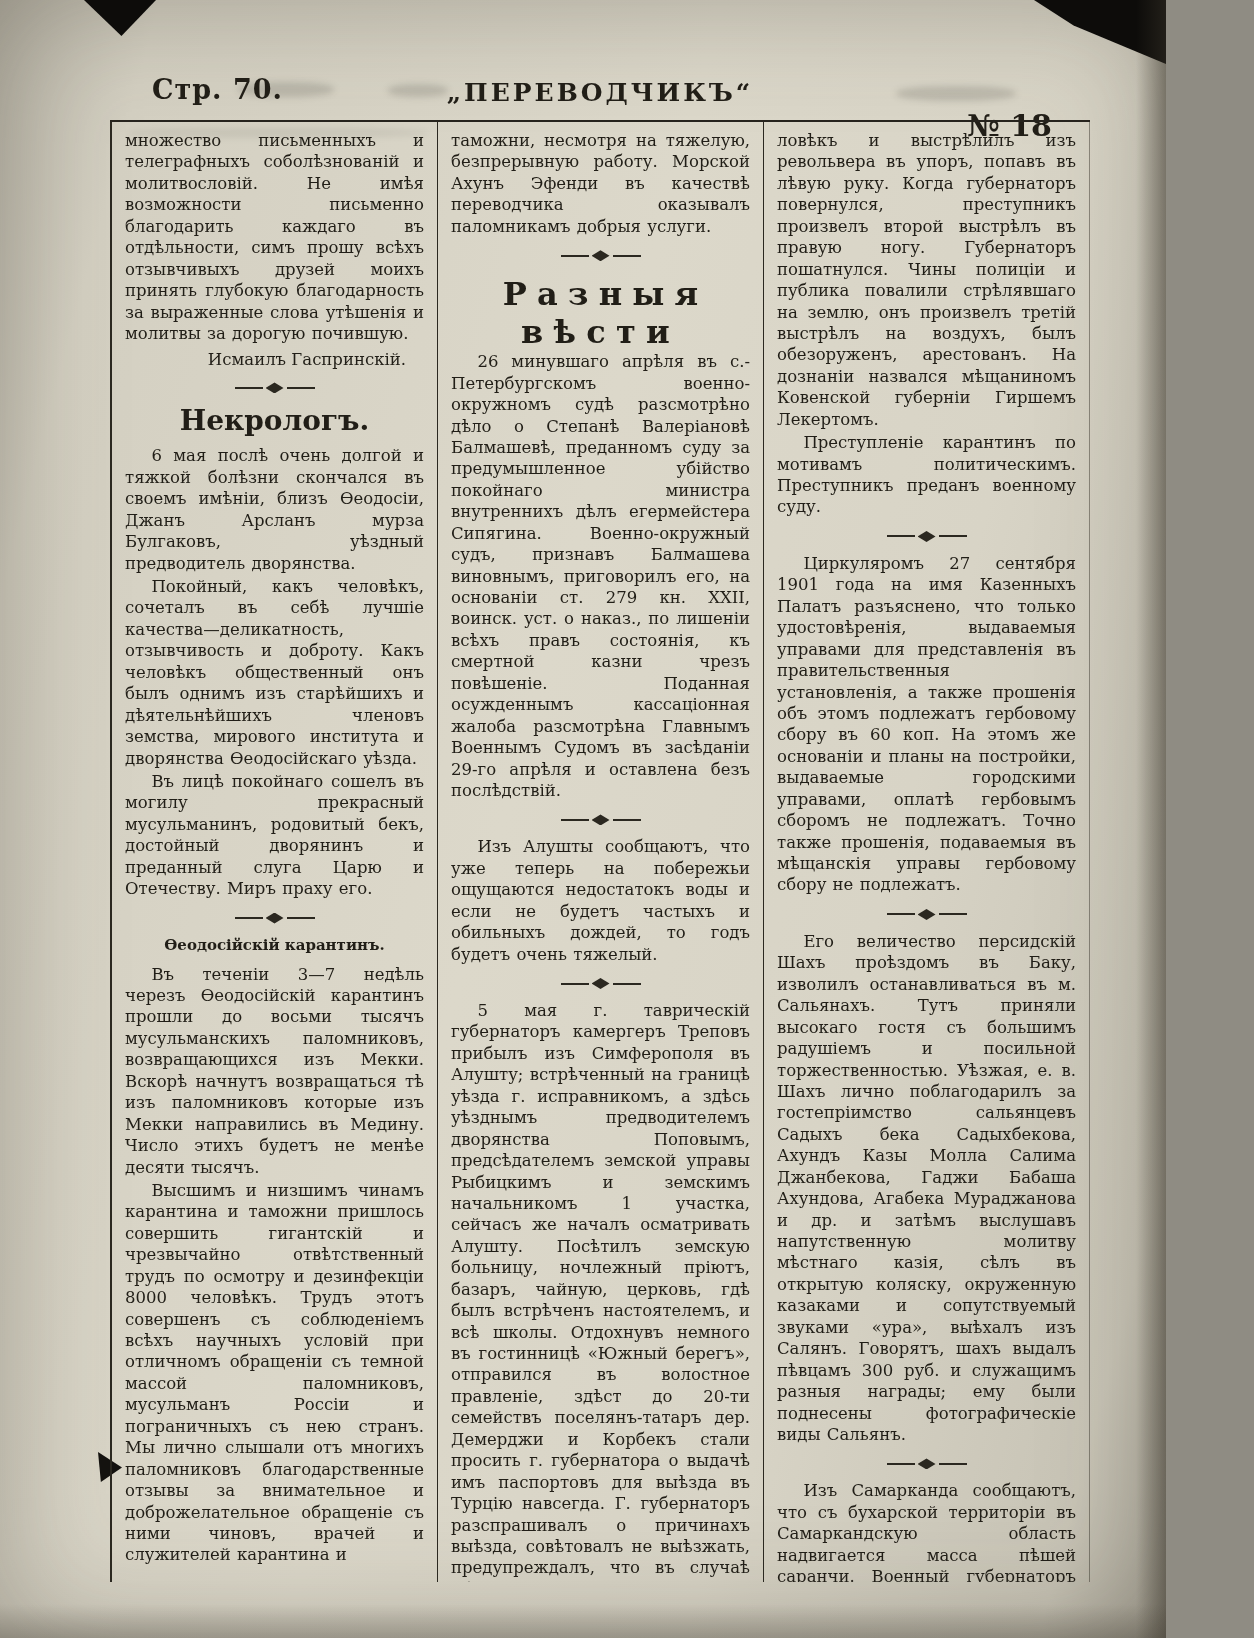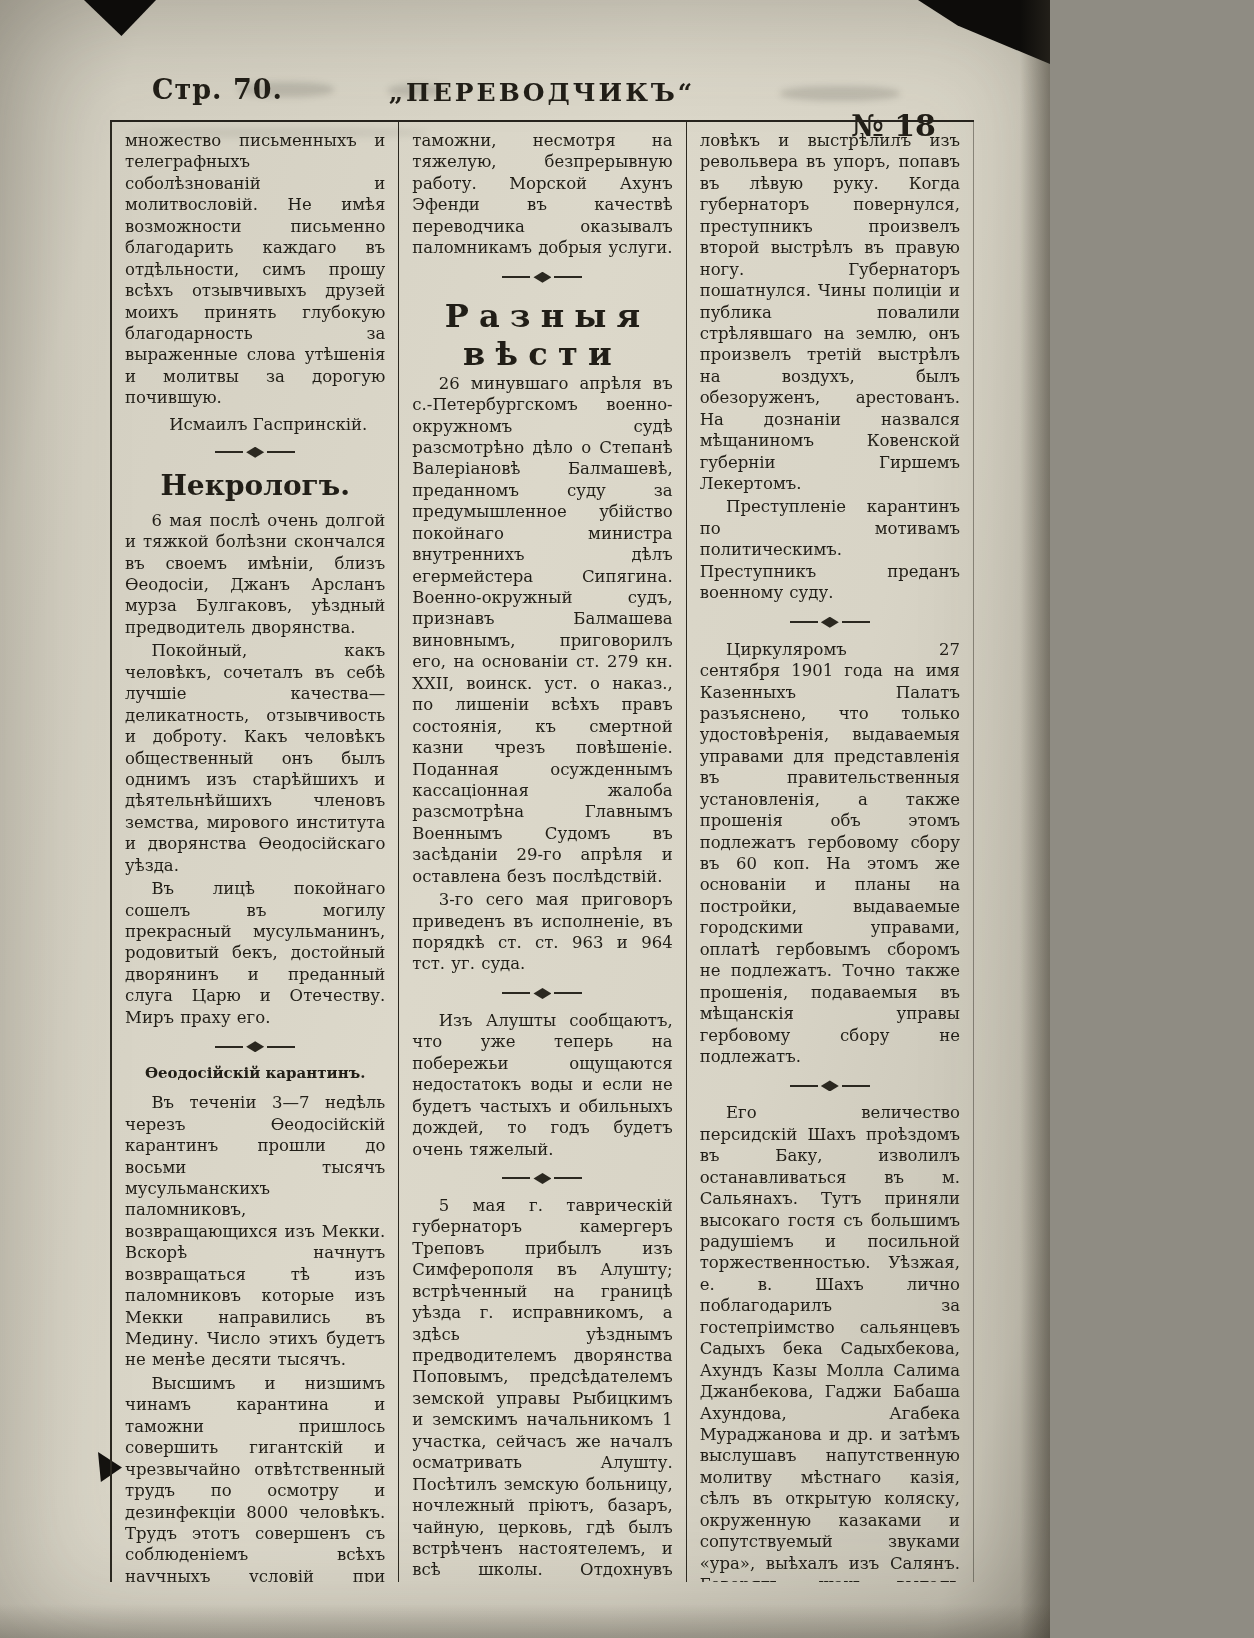--- a/index.html
+++ b/index.html
@@ -2,21 +2,21 @@
 <html><head>
 <meta charset="utf-8">
 <style>
   * { margin:0; padding:0; box-sizing:border-box; }
   html,body { width:1254px; height:1638px; }
   body {
     background:#8f8c83;
     font-family:"DejaVu Serif","Liberation Serif",serif;
   }
   .scan {
-    position:relative; width:1050px; height:1638px; overflow:hidden;
+    position:relative; width:1166px; height:1638px; overflow:hidden;
     background:linear-gradient(105deg,#bdb9ac 0%,#d4d0c2 10%,#dcd8ca 45%,#d8d4c6 70%,#c8c4b6 92%,#aaa699 100%);
     box-shadow:inset 0 0 120px rgba(60,55,42,0.35);
     color:#211e17;
   }
   
   .corner-tl { position:absolute; top:0; left:84px; width:72px; height:36px; background:#0d0c0a;
     clip-path:polygon(0 0,100% 0,52% 100%); }
   .corner-tr { position:absolute; top:0; right:0; width:132px; height:64px; background:#0d0c0a;
     clip-path:polygon(0 0,100% 0,100% 100%,30% 40%); }
   .mark-bl { position:absolute; left:98px; top:1452px; width:24px; height:30px; background:#14120f;
@@ -109,21 +109,20 @@
 
     <div class="col">
       <p class="para cont">таможни, несмотря на тяжелую, безпрерывную работу. Морской Ахунъ Эфенди въ качествѣ переводчика оказывалъ паломникамъ добрыя услуги.</p>
       <div class="divider">
         <span class="dline"></span>
         <span class="diamond"></span>
         <span class="dline"></span>
       </div>
       <h1 class="heading h-news">Разныя вѣсти</h1>
       <p class="para">26 минувшаго апрѣля въ с.-Петербургскомъ военно-окружномъ судѣ разсмотрѣно дѣло о Степанѣ Валеріановѣ Балмашевѣ, преданномъ суду за предумышленное убійство покойнаго министра внутреннихъ дѣлъ егермейстера Сипягина. Военно-окружный судъ, признавъ Балмашева виновнымъ, приговорилъ его, на основаніи ст. 279 кн. XXII, воинск. уст. о наказ., по лишеніи всѣхъ правъ состоянія, къ смертной казни чрезъ повѣшеніе. Поданная осужденнымъ кассаціонная жалоба разсмотрѣна Главнымъ Военнымъ Судомъ въ засѣданіи 29-го апрѣля и оставлена безъ послѣдствій.</p>
-      <p class="para">3-го сего мая приговоръ приведенъ въ исполненіе, въ порядкѣ ст. ст. 963 и 964 тст. уг. суда.</p>
       <div class="divider">
         <span class="dline"></span>
         <span class="diamond"></span>
         <span class="dline"></span>
       </div>
       <p class="para">Изъ Алушты сообщаютъ, что уже теперь на побережьи ощущаются недостатокъ воды и если не будетъ частыхъ и обильныхъ дождей, то годъ будетъ очень тяжелый.</p>
       <div class="divider">
         <span class="dline"></span>
         <span class="diamond"></span>
         <span class="dline"></span>

